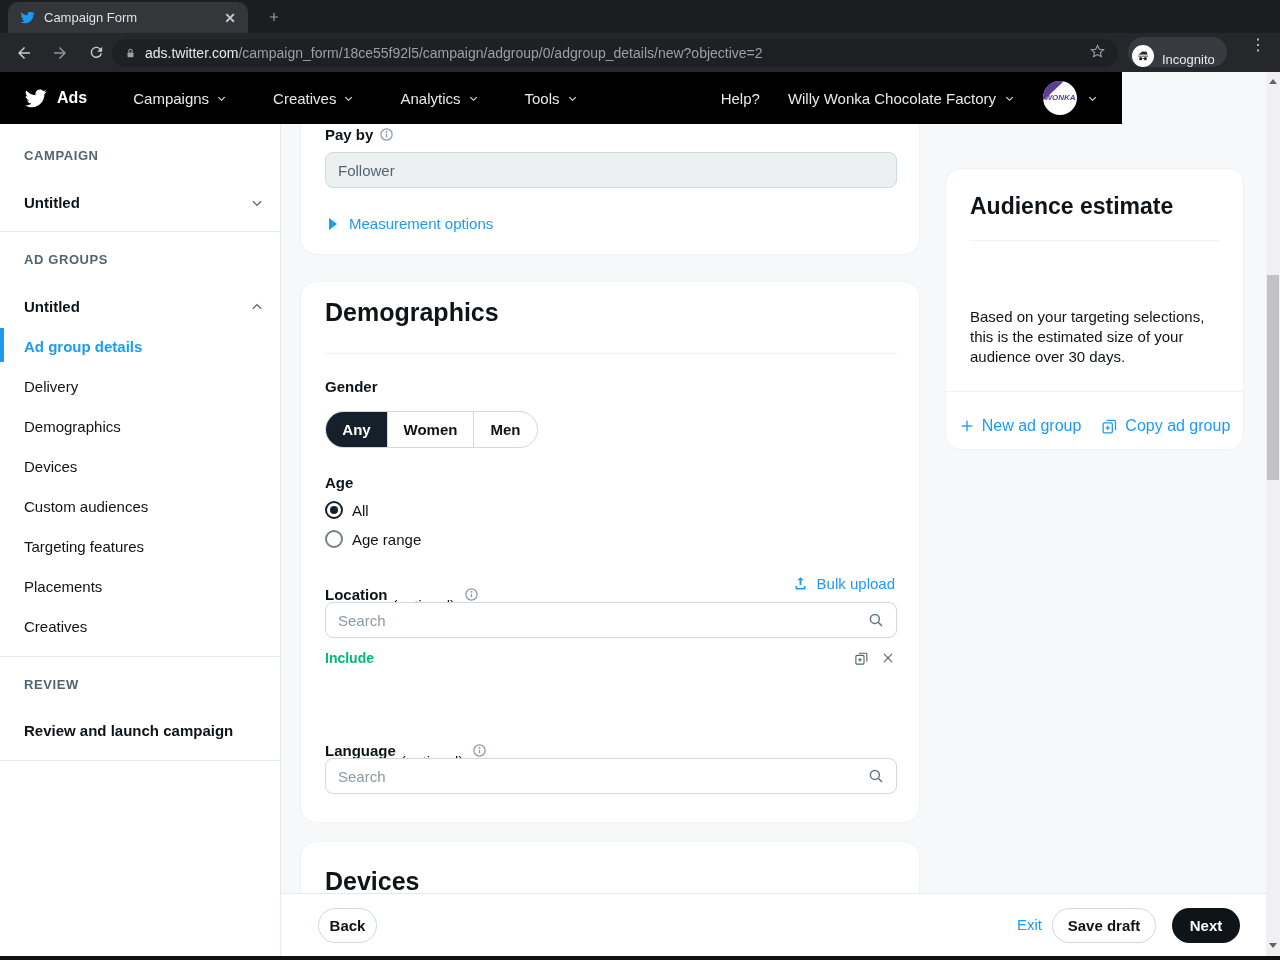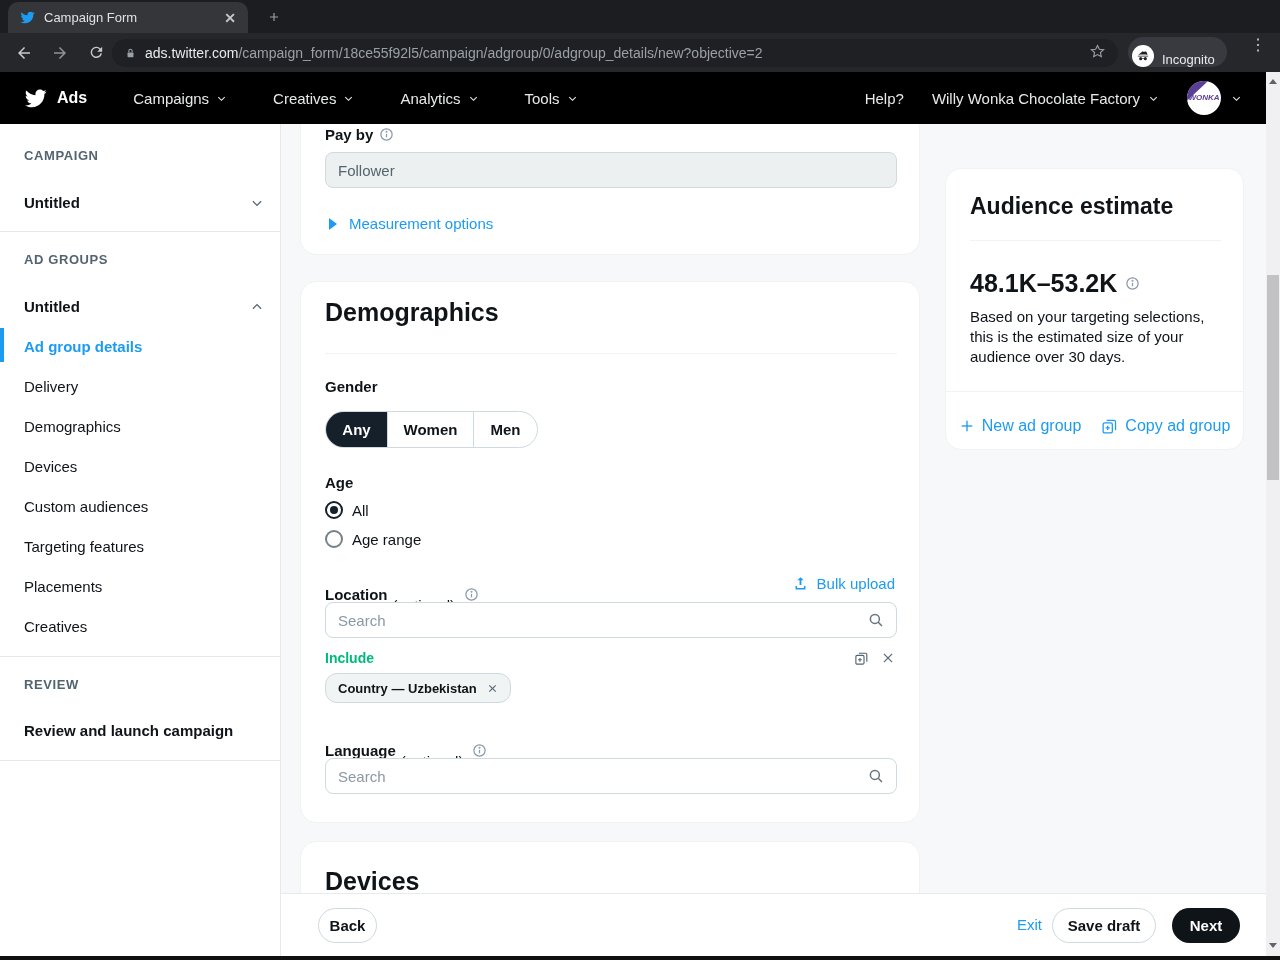--- a/index.html
+++ b/index.html
@@ -22,21 +22,21 @@
   .url-domain { color:#e8eaed; font-size:14px; margin-left:8px; }
   .url-path { color:#9aa0a6; font-size:14px; }
   .url-star { margin-left:auto; }
   .incog { position:absolute; left:1128px; top:4px; height:30px; border-radius:15px; background:#393a3f;
            display:flex; align-items:flex-end; padding:0 12px 0 4px; }
   .incog-circle { width:22px; height:22px; border-radius:50%; background:#fff; display:flex; align-items:center; justify-content:center; }
   .incog-label { color:#e8eaed; font-size:13px; margin-left:8px; }
   .dots { position:absolute; left:1250px; top:8px; color:#c6c9cc; font-size:16px; letter-spacing:0; line-height:7px; width:16px; text-align:center; }
 
   
-  .twnav { left:0; top:72px; width:1266px; height:52px; background:#000; display:flex; align-items:center; padding:0 24px; color:#e7e9ea; }
+  .twnav { left:0; top:72px; width:1122px; height:52px; background:#000; display:flex; align-items:center; padding:0 24px; color:#e7e9ea; }
   .brand { display:flex; align-items:center; gap:10px; }
   .brand-label { font-size:16px; font-weight:700; color:#fff; }
   .twmenu { display:flex; gap:46px; margin-left:46px; }
   .twmenu-item { display:flex; align-items:center; gap:7px; font-size:15px; cursor:default; }
   .twnav-right { margin-left:auto; display:flex; align-items:center; gap:28px; }
   .account { display:flex; align-items:center; gap:8px; font-size:15px; }
   .avatar-wrap { display:flex; align-items:center; gap:10px; }
   .avatar { width:34px; height:34px; border-radius:50%; background:#fff; position:relative; overflow:hidden; }
   .avatar .wedge1 { position:absolute; left:0; top:0; width:100%; height:100%; background:#5b3e96; clip-path:polygon(0 0,62% 0,0 58%); }
   .avatar .wedge2 { position:absolute; left:0; top:0; width:100%; height:100%; background:#5b3e96; clip-path:polygon(78% 0,100% 0,100% 34%); }
@@ -318,27 +318,20 @@
           <line x1="9.5" y1="14" x2="9.5" y2="14"></line>
           <path d="M6.5 14h6M9.5 11v6"></path>
         </svg>
     </span>
     <span class="abs" style="right:24px; top:369px;">
       <svg width="14" height="14" viewBox="0 0 24 24" fill="none" stroke="#536471" stroke-width="2">
           <line x1="5" y1="5" x2="19" y2="19"></line>
           <line x1="19" y1="5" x2="5" y2="19"></line>
         </svg>
     </span>
-    <div class="chip" style="left:24px; top:391px;">
-      <span>Country — Uzbekistan</span>
-      <svg width="11" height="11" viewBox="0 0 24 24" fill="none" stroke="#536471" stroke-width="2.4">
-          <line x1="5" y1="5" x2="19" y2="19"></line>
-          <line x1="19" y1="5" x2="5" y2="19"></line>
-        </svg>
-    </div>
 
     <div class="abs" style="left:24px; top:449px; display:flex; align-items:center; gap:5px;">
       <span class="field-label">Language</span>
       <span class="field-label optional">(optional)</span>
       <svg width="15" height="15" viewBox="0 0 24 24" fill="none" stroke="#8b98a5" stroke-width="2" style="margin-left:4px;">
           <circle cx="12" cy="12" r="9"></circle>
           <line x1="12" y1="11" x2="12" y2="16.5"></line>
           <circle cx="12" cy="7.6" r="0.6" fill="#8b98a5"></circle>
         </svg>
     </div>
@@ -351,28 +344,20 @@
     </span>
   </div>
 
   <div class="card" style="left:300px; top:841px; width:620px; height:115px; z-index:1;">
     <div class="abs sec-title" style="left:24px; top:25px;">Devices</div>
   </div>
 
   <div class="card" style="left:945px; top:168px; width:299px; height:282px;">
     <div class="abs" style="left:24px; top:24px; font-size:23px; font-weight:700; color:#0f1419;">Audience estimate</div>
     <div class="hr" style="left:24px; top:71px; width:251px;"></div>
-    <div class="abs" style="left:24px; top:100px; display:flex; align-items:center; gap:8px;">
-      <span style="font-size:25px; font-weight:700; color:#0f1419;">48.1K–53.2K</span>
-      <svg width="15" height="15" viewBox="0 0 24 24" fill="none" stroke="#8b98a5" stroke-width="2">
-          <circle cx="12" cy="12" r="9"></circle>
-          <line x1="12" y1="11" x2="12" y2="16.5"></line>
-          <circle cx="12" cy="7.6" r="0.6" fill="#8b98a5"></circle>
-        </svg>
-    </div>
     <div class="abs" style="left:24px; top:138px; width:252px; font-size:15px; line-height:20px; color:#0f1419;">Based on your targeting selections, this is the estimated size of your audience over 30 days.</div>
     <div class="hr" style="left:0; top:222px; width:100%; background:#eff3f4;"></div>
     <div class="aud-links">
       <span style="display:flex; align-items:center; gap:7px;">
         <svg width="16" height="16" viewBox="0 0 24 24" fill="none" stroke="#1d9bf0" stroke-width="2">
             <line x1="12" y1="4" x2="12" y2="20"></line>
             <line x1="4" y1="12" x2="20" y2="12"></line>
           </svg>
         <span>New ad group</span>
       </span>

